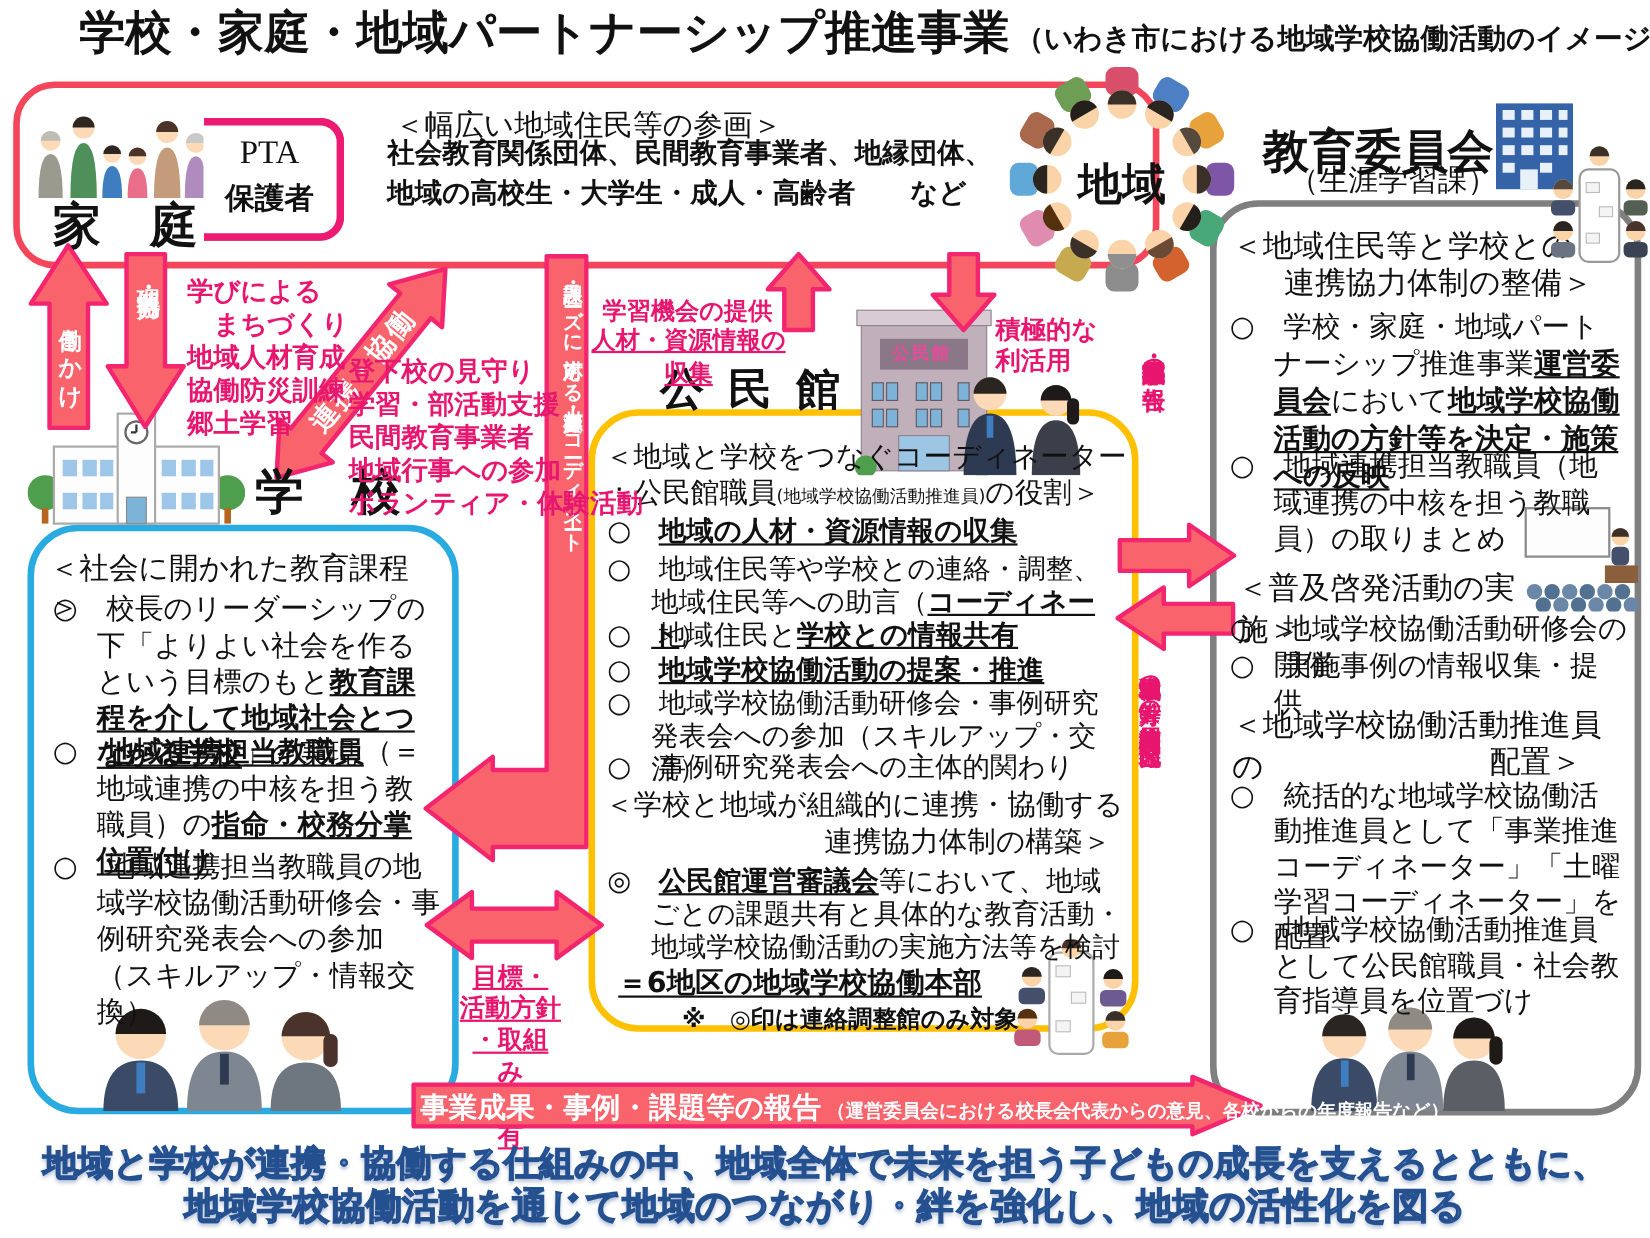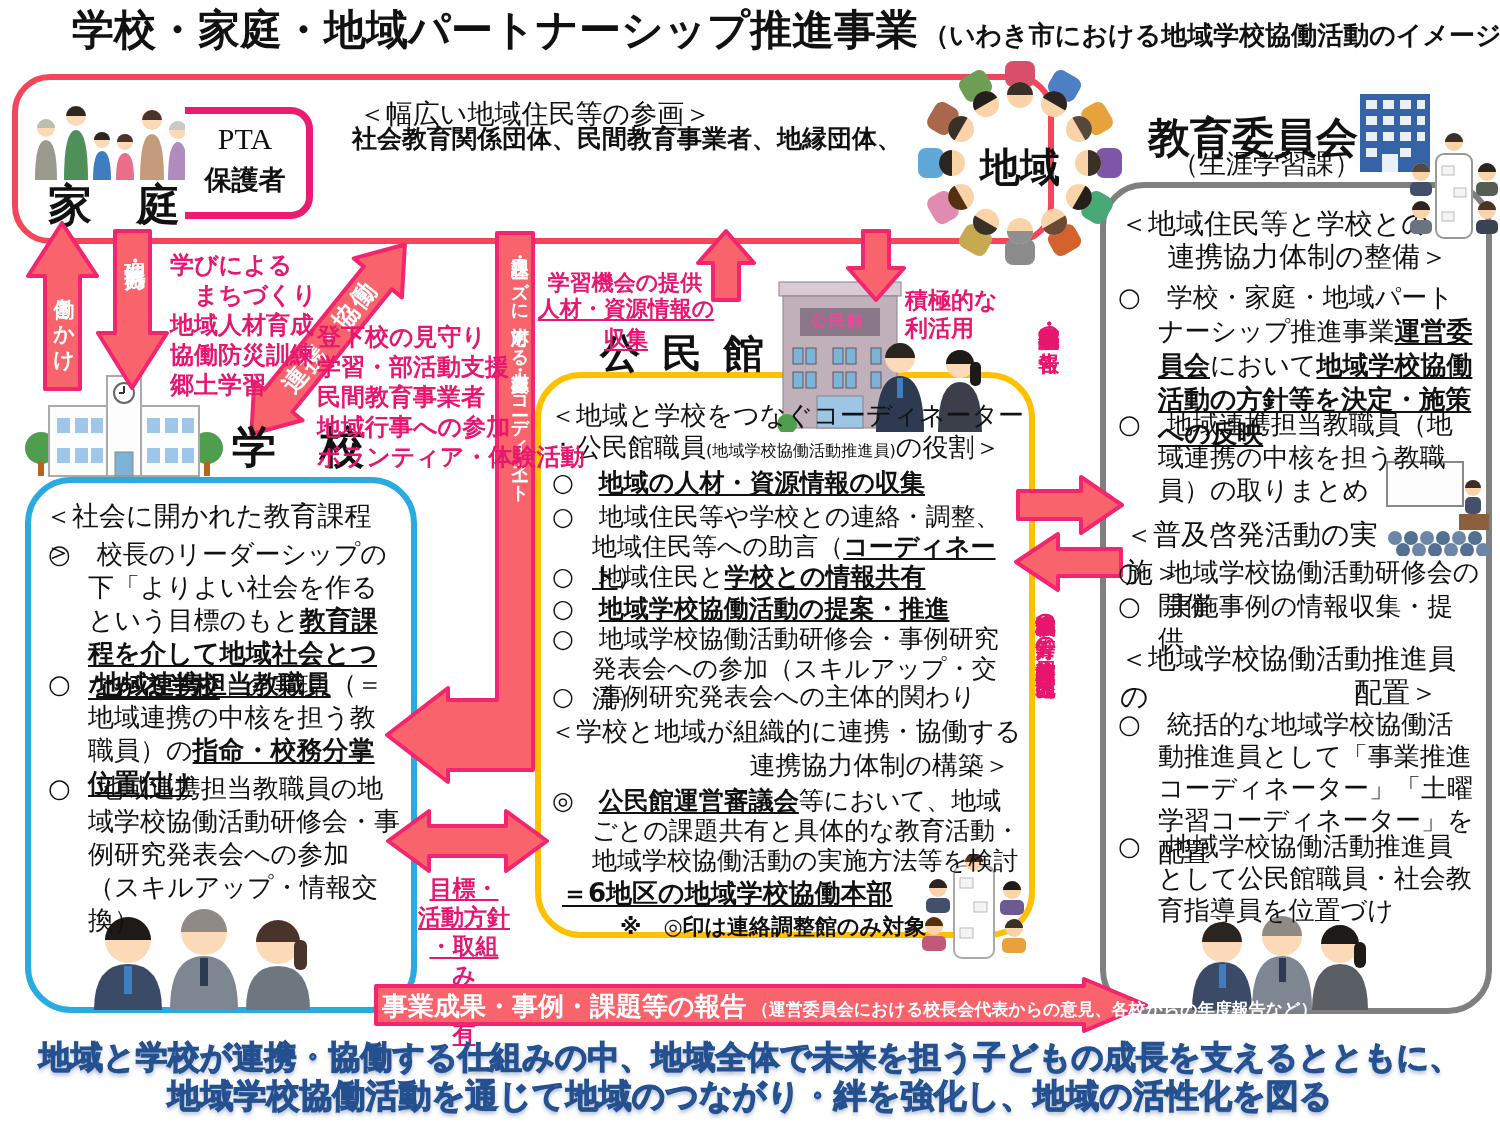--- a/index.html
+++ b/index.html
@@ -71,20 +71,21 @@
 </svg>
 <div class="abs z5" style="left:48px;top:176px;font-size:44px;font-weight:700">家　庭</div>
 
 <div class="box pta-box z2" style="left:185px;top:107px;width:128px;height:112px"></div>
 <div class="abs z5" style="left:185px;top:122px;width:120px;text-align:center;font-size:30px;font-family:'Liberation Serif','DejaVu Serif',serif">PTA</div>
 <div class="abs z5" style="left:185px;top:162px;width:120px;text-align:center;font-size:27px;font-weight:700">保護者</div>
 
 <div class="abs z5" style="left:345px;top:96px;width:380px;text-align:center;font-size:27px">＜幅広い地域住民等の参画＞</div>
 <div class="abs z5" style="left:352px;top:120px;width:570px;font-size:25px;font-weight:700;line-height:37px">
     <div>社会教育関係団体、民間教育事業者、地縁団体、</div>
+    <div>地域の高校生・大学生・成人・高齢者　　など</div>
   </div>
 
 <svg class="abs z6" style="left:905px;top:53px" width="230" height="220" viewBox="0 0 230 220">
   <g>
     <g transform="rotate(0,115,110)">
         <rect x="100" y="8" width="30" height="26" rx="8" fill="#D94F6B"></rect>
         <circle cx="115" cy="42" r="13" fill="#FBD3A8"></circle>
         <path d="M102,42 a13,13 0 0 1 26,0" fill="#3A3028"></path>
       </g>
     <g transform="rotate(30,115,110)">

